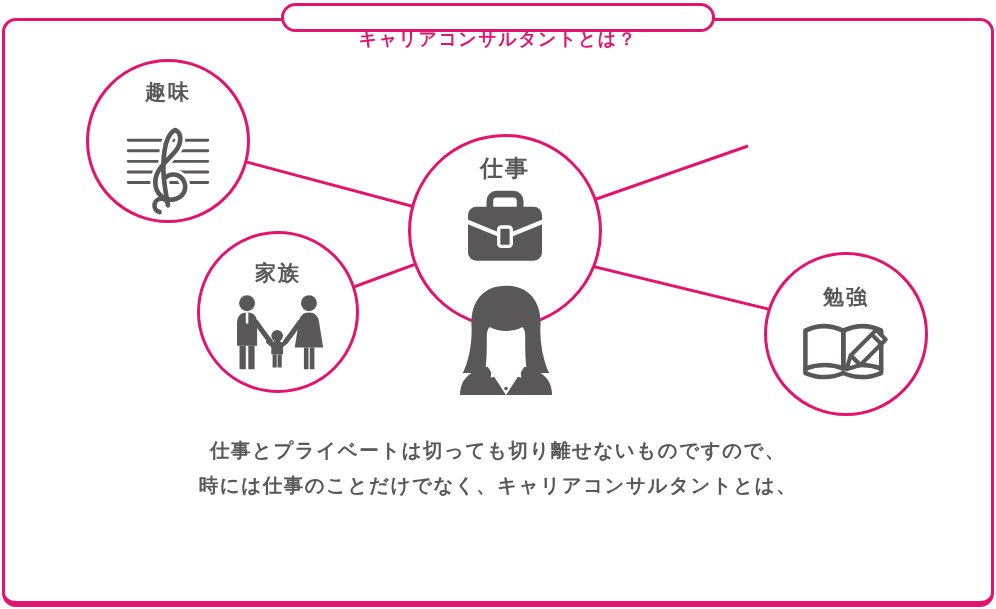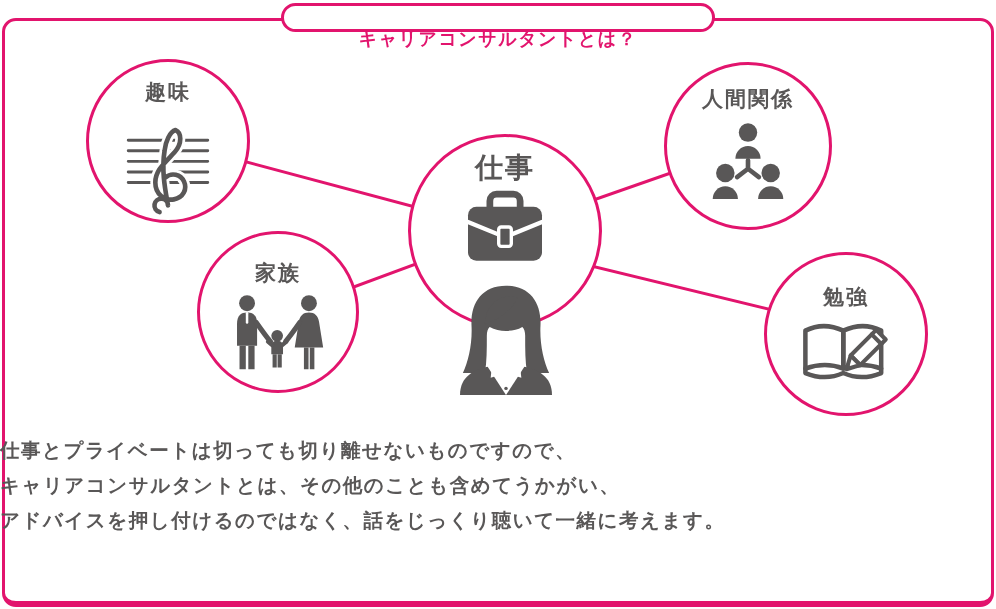--- a/index.html
+++ b/index.html
@@ -21,28 +21,28 @@
   svg.connectors line { stroke:var(--accent); stroke-width:3; }
 
   .circle { position:absolute; background:#fff; border:3px solid var(--accent);
             border-radius:50%; z-index:2; display:flex; flex-direction:column;
             align-items:center; }
   .circle .lbl { color:var(--gray); font-weight:bold; letter-spacing:2px;
                  font-size:21px; line-height:26px; }
   .c-hobby   { left:86px;  top:59px;  width:164px; height:164px; padding-top:17px;gap:12px; }
   .c-family  { left:197px; top:231px; width:162px; height:162px; padding-top:26px;align-items:center; }
   .c-work    { left:408px; top:134px; width:194px; height:194px; padding-top:17px; }
-  .c-work .lbl { font-size:28px; line-height:28px; }
+  .c-work .lbl { font-size:23px; line-height:28px; }
   .c-rel     { left:664px; top:62px;  width:168px; height:168px; padding-top:21px; }
   .c-study   { left:764px; top:252px; width:164px; height:164px; padding-top:29px; }
   .icon { margin-top:8px; }
 
   .woman { position:absolute; left:448px; top:282px; width:116px; height:115px; z-index:3; }
 
-  .desc { position:absolute; left:0; top:433px; width:996px; text-align:left; z-index:2; }
+  .desc { position:absolute; left:0; top:433px; width:996px; text-align:center; z-index:2; }
   .desc div { color:var(--gray); font-weight:bold; font-size:19.5px;
               line-height:35px; letter-spacing:1.5px; }
 
   
   .f  { fill:var(--gray); }
   .fw { fill:#fff; }
   .s  { fill:none; stroke:var(--gray); stroke-linecap:round; stroke-linejoin:round; }
   .sf { fill:#fff; stroke:var(--gray); stroke-linecap:round; stroke-linejoin:round; }
   .sw { fill:none; stroke:#fff; stroke-linecap:round; stroke-linejoin:round; }
   .fsw{ fill:var(--gray); stroke:#fff; }
@@ -107,47 +107,34 @@
     <ellipse class="fw" cx="60" cy="46" rx="22" ry="26"></ellipse>
     <path class="f" d="M60,4 C35,4 23,22 24,45 C25,64 21,82 15,95 L38,95 C40,83 40,70 40,56 C40,52 41,49 43,47 C48,50 54,51 60,51 C66,51 72,50 77,47 C79,49 80,52 80,56 C80,70 80,83 82,95 L105,95 C99,82 95,64 96,45 C97,22 85,4 60,4 Z"></path>
     <path class="f" d="M38,42 C40,22 54,12 72,16 C66,31 52,39 38,44 Z"></path>
     <path class="f" d="M12,118 C12,99 26,91 44,88 L76,88 C94,91 108,99 108,118 Z"></path>
     <path class="fw" d="M40,87 L60,118 L80,87 Z"></path>
     <path class="fw" d="M46,82 L60,95 L44,100 Z"></path>
     <path class="fw" d="M74,82 L60,95 L76,100 Z"></path>
     <circle class="f" cx="60" cy="111" r="1.8"></circle>
   </svg>
 
-  <div class="circle c-rel">
-    <div class="lbl">人間関係</div>
-    <svg class="icon" width="84" height="84" viewBox="0 0 100 100">
-      <circle class="f" cx="50" cy="15" r="11"></circle>
-      <path class="f" d="M35,46 a15,15 0 0 1 30,0 z"></path>
-      <path class="s" stroke-width="5.5" d="M50,48 V58 M50,58 L37,68 M50,58 L63,68"></path>
-      <circle class="f" cx="23" cy="63" r="11"></circle>
-      <path class="f" d="M8,94 a15,15 0 0 1 30,0 z"></path>
-      <circle class="f" cx="77" cy="63" r="11"></circle>
-      <path class="f" d="M62,94 a15,15 0 0 1 30,0 z"></path>
-    </svg>
-  </div>
 
   <div class="circle c-study">
     <div class="lbl">勉強</div>
     <svg class="icon" width="102" height="74" viewBox="0 0 110 82">
       <path class="s" stroke-width="5" d="M10,14 Q30,4 52,14 L52,56 Q32,48 10,56 Z"></path>
       <path class="s" stroke-width="5" d="M52,14 Q74,4 94,14 L94,56 Q72,48 52,56 Z"></path>
       <path class="s" stroke-width="5" d="M10,56 L10,61 Q32,70 52,61 Q72,70 94,61 L94,56"></path>
       <g transform="rotate(-45,75,38)">
         <rect class="sf" stroke-width="4.5" x="62" y="30" width="40" height="15"></rect>
         <line class="s" stroke-width="4.5" x1="95" y1="30" x2="95" y2="45"></line>
         <path class="sf" stroke-width="4.5" d="M62,30 L48,37.5 L62,45 Z"></path>
         <path class="f" d="M53.5,34.3 L48,37.5 L53.5,40.7 Z"></path>
       </g>
     </svg>
   </div>
 
   <div class="desc">
     <div>仕事とプライベートは切っても切り離せないものですので、</div>
-    <div>キャリアコンサルタントとは、その他のことも含めてうかがい、</div>
-    <div>アドバイスを押し付けるのではなく、話をじっくり聴いて一緒に考えます。</div>
+    <div>時には仕事のことだけでなく、キャリアコンサルタントとは、</div>
   </div>
 
 </div>
 
 </body></html>

